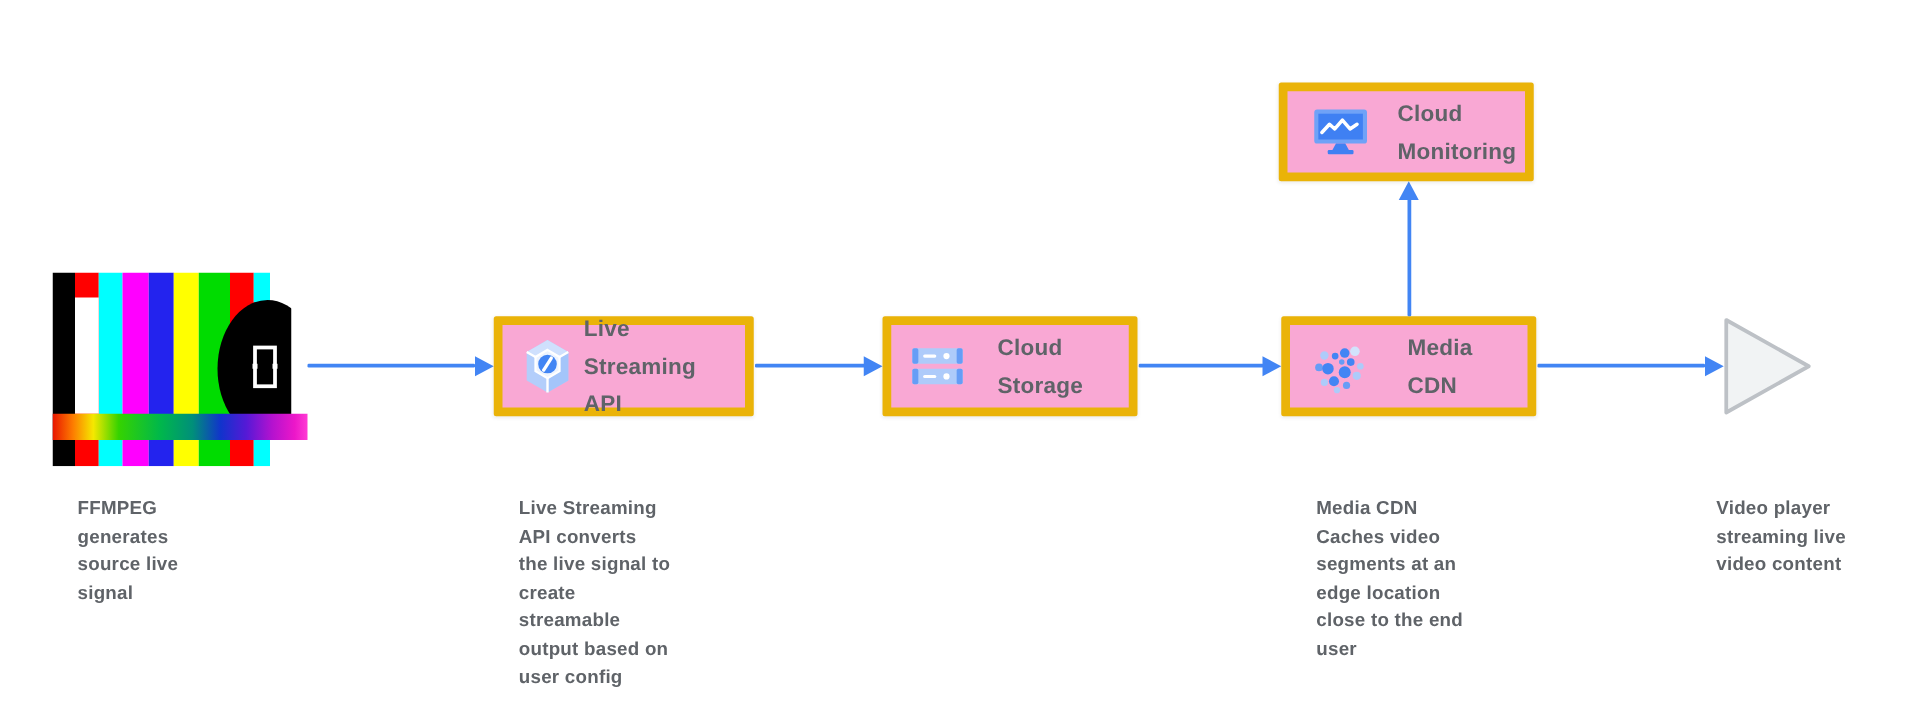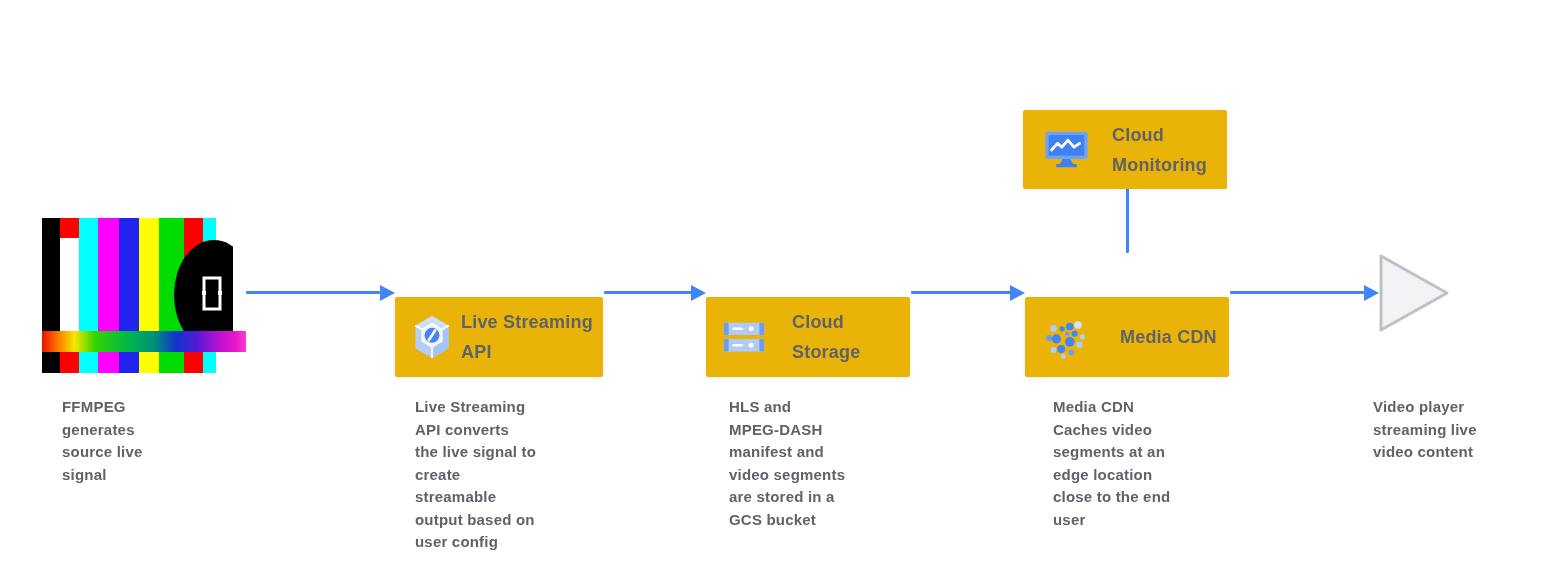--- a/index.html
+++ b/index.html
@@ -6,27 +6,26 @@
   #canvas{
     position:relative;
     width:1541px;height:572px;
     background:#ffffff;
     font-family:"Liberation Sans","DejaVu Sans",sans-serif;
     overflow:hidden;
   }
   .node{
     position:absolute;
     width:204px;height:80px;
-    background:#eab308;
-    border:1px solid #eab308;
+    background:#f9a8d4;
+    border:7px solid #eab308;
     border-radius:2px;
     box-shadow:0 1px 3px rgba(60,64,67,.10);
     display:flex;align-items:center;
     box-sizing:border-box;
-    margin-top:44px;
   }
   .node .icon{flex:0 0 auto;}
   .node .label{
     font-size:18px;line-height:30px;font-weight:600;
     color:#5f6368;white-space:pre-line;letter-spacing:.2px;
   }
   .node-api{left:395px;top:253px;width:208px;}
   .node-api .icon{margin-left:15px;}
   .node-api .label{margin-left:8px;}
   .node-storage{left:706px;top:253px;}
@@ -209,26 +208,20 @@
 generates
 source live
 signal</div>
   <div class="caption" style="left:415px;">Live Streaming
 API converts
 the live signal to
 create
 streamable
 output based on
 user config</div>
-  <div class="caption" style="left:729px;">HLS and
-MPEG-DASH
-manifest and
-video segments
-are stored in a
-GCS bucket</div>
   <div class="caption" style="left:1053px;">Media CDN
 Caches video
 segments at an
 edge location
 close to the end
 user</div>
   <div class="caption" style="left:1373px;">Video player
 streaming live
 video content</div>
 

